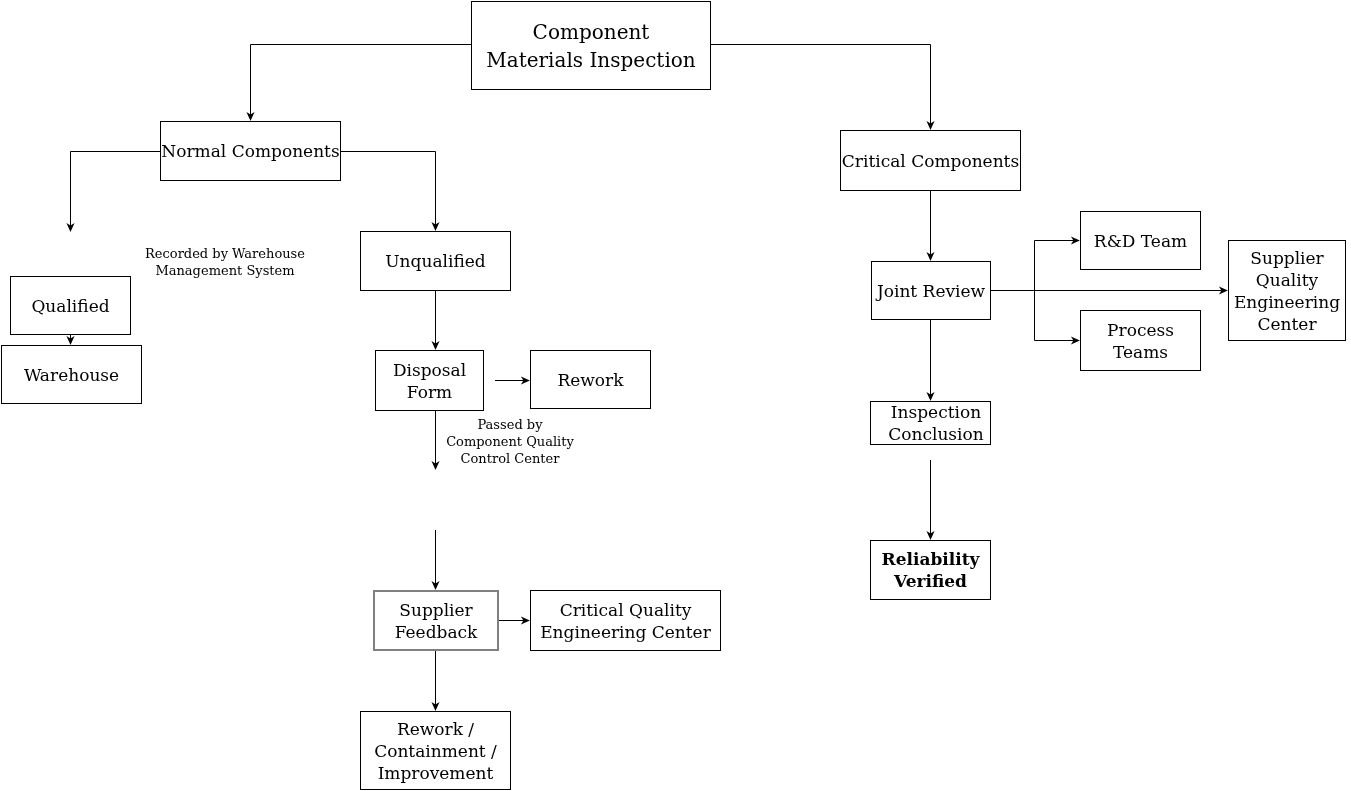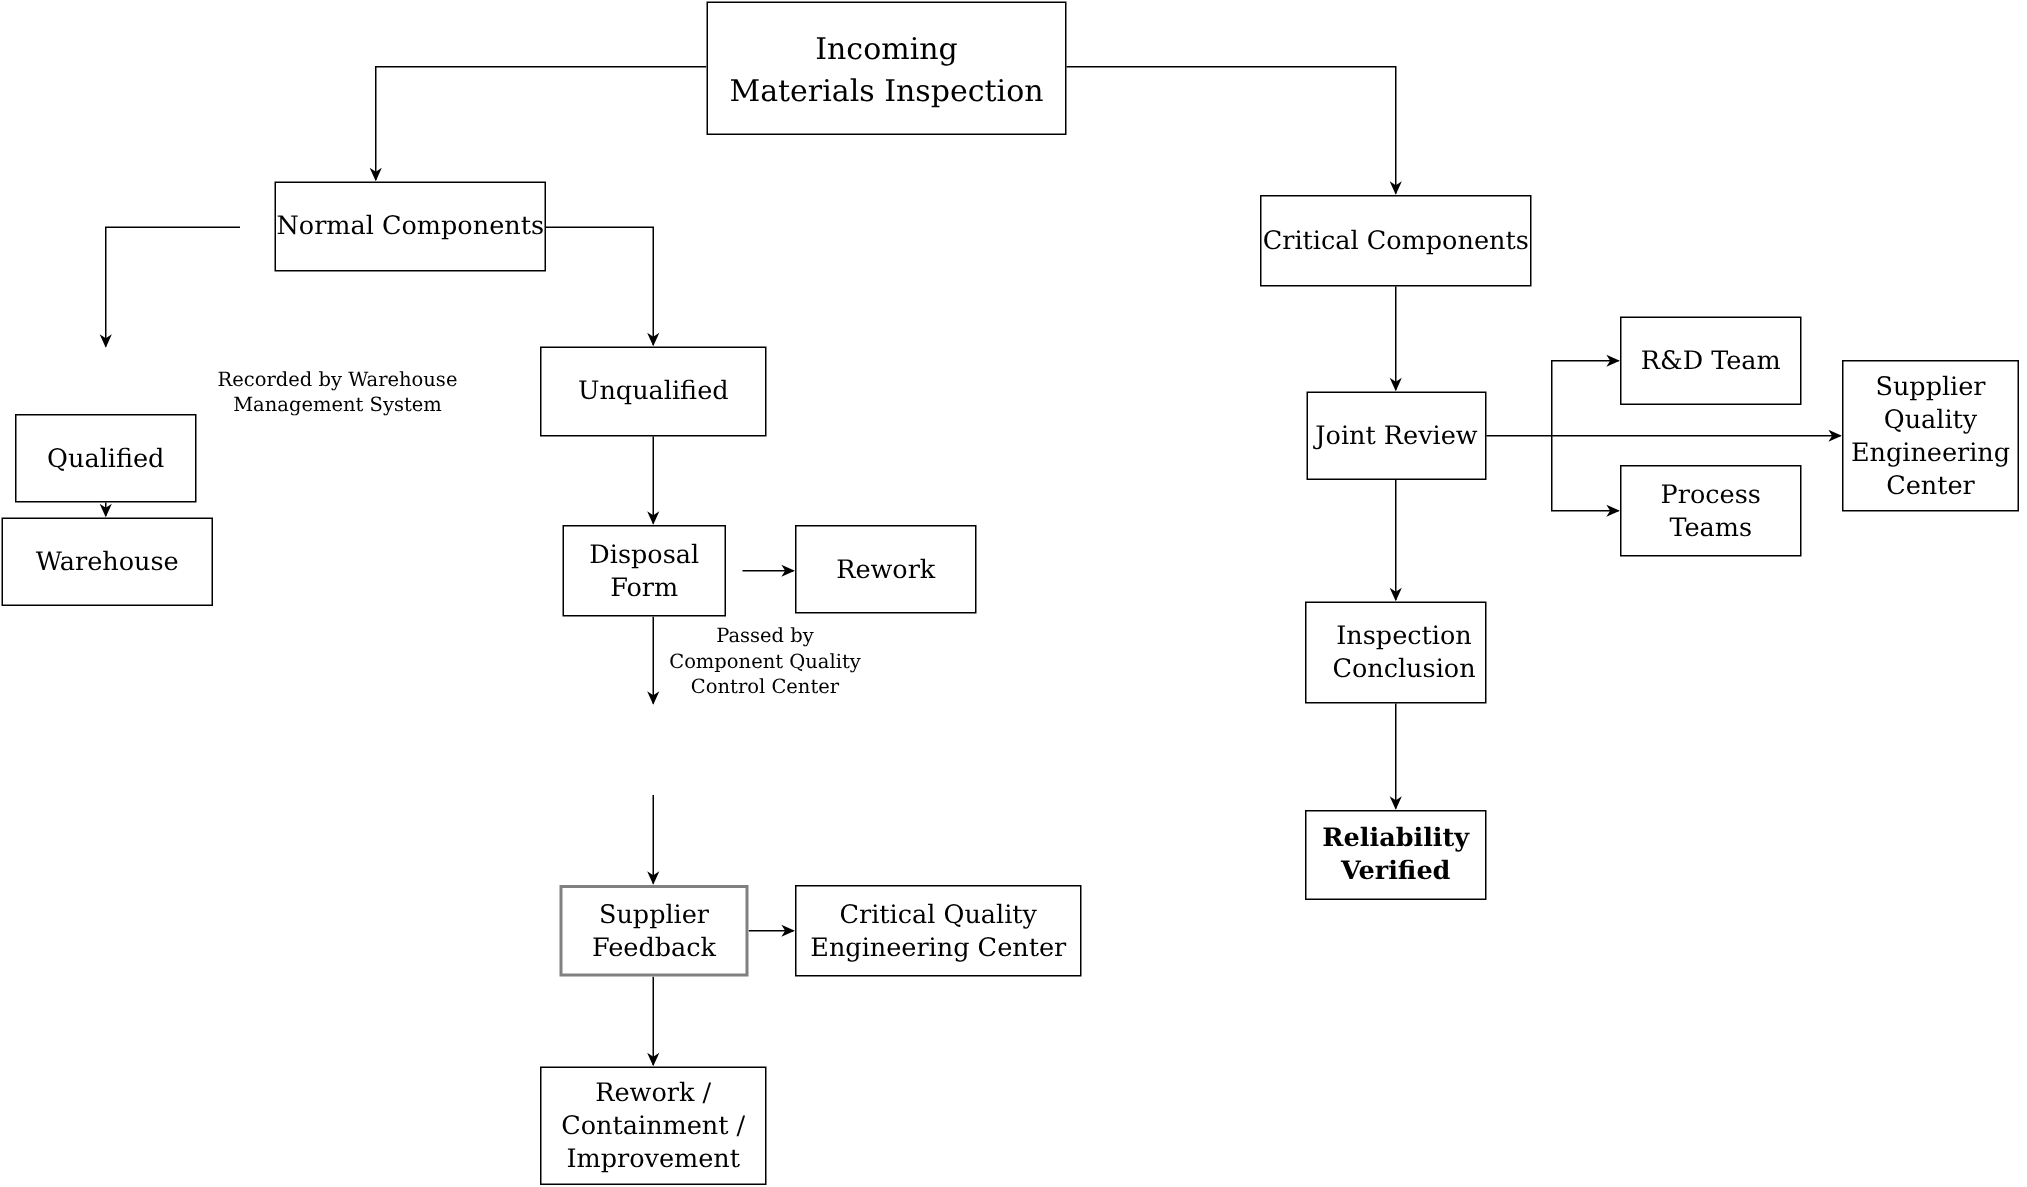--- a/index.html
+++ b/index.html
@@ -69,24 +69,24 @@
       <path d="M435.5,651 V710" marker-end="url(#arw)"></path>
       <path d="M930.5,190 V260" marker-end="url(#arw)"></path>
       <path d="M930.5,320 V400" marker-end="url(#arw)"></path>
       <path d="M930.5,460 V539" marker-end="url(#arw)"></path>
       <path d="M990,290.5 H1227" marker-end="url(#arw)"></path>
       <path d="M1034.5,290.5 V240.5 H1079" marker-end="url(#arw)"></path>
       <path d="M1034.5,290.5 V340.5 H1079" marker-end="url(#arw)"></path>
     </g>
   </svg>
 
-  <div class="node title" style="left:471px; top:1px; width:240px; height:89px;">Incoming
+  <div class="node title" style="left:471px; top:1px; width:240px; height:89px;">Component
 Materials Inspection</div>
 
-  <div class="node" style="left:160px; top:121px; width:181px; height:60px;margin-left:23px;">Normal Components</div>
+  <div class="node" style="left:160px; top:121px; width:181px; height:60px;">Normal Components</div>
 
   <div class="node" style="left:840px; top:130px; width:181px; height:61px;">Critical Components</div>
 
   <div class="node" style="left:10px; top:232px; width:121px; height:59px;margin-top:44px;">Qualified</div>
 
   <div class="node" style="left:360px; top:231px; width:151px; height:60px;">Unqualified</div>
 
   <div class="node" style="left:1px; top:345px; width:141px; height:59px;text-align:right;">Warehouse</div>
 
   <div class="node" style="left:375px; top:350px; width:109px; height:61px;">Disposal
@@ -110,21 +110,21 @@
   <div class="node" style="left:1080px; top:211px; width:121px; height:59px;">R&amp;D Team</div>
 
   <div class="node" style="left:1080px; top:310px; width:121px; height:61px;">Process
 Teams</div>
 
   <div class="node" style="left:1228px; top:240px; width:118px; height:101px;">Supplier
 Quality
 Engineering
 Center</div>
 
-  <div class="node" style="left:870px; top:401px; width:121px; height:68px;padding-left:11px;">Inspection
+  <div class="node" style="left:870px; top:401px; width:121px; height:44px;padding-left:11px;">Inspection
 Conclusion</div>
 
   <div class="node" style="left:870px; top:540px; width:121px; height:60px;font-weight:bold;">Reliability
 Verified</div>
 
   <div class="note" style="left:130px; top:245px; width:190px;">Recorded by Warehouse
 Management System</div>
 
   <div class="note" style="left:430px; top:416px; width:160px;">Passed by
 Component Quality

